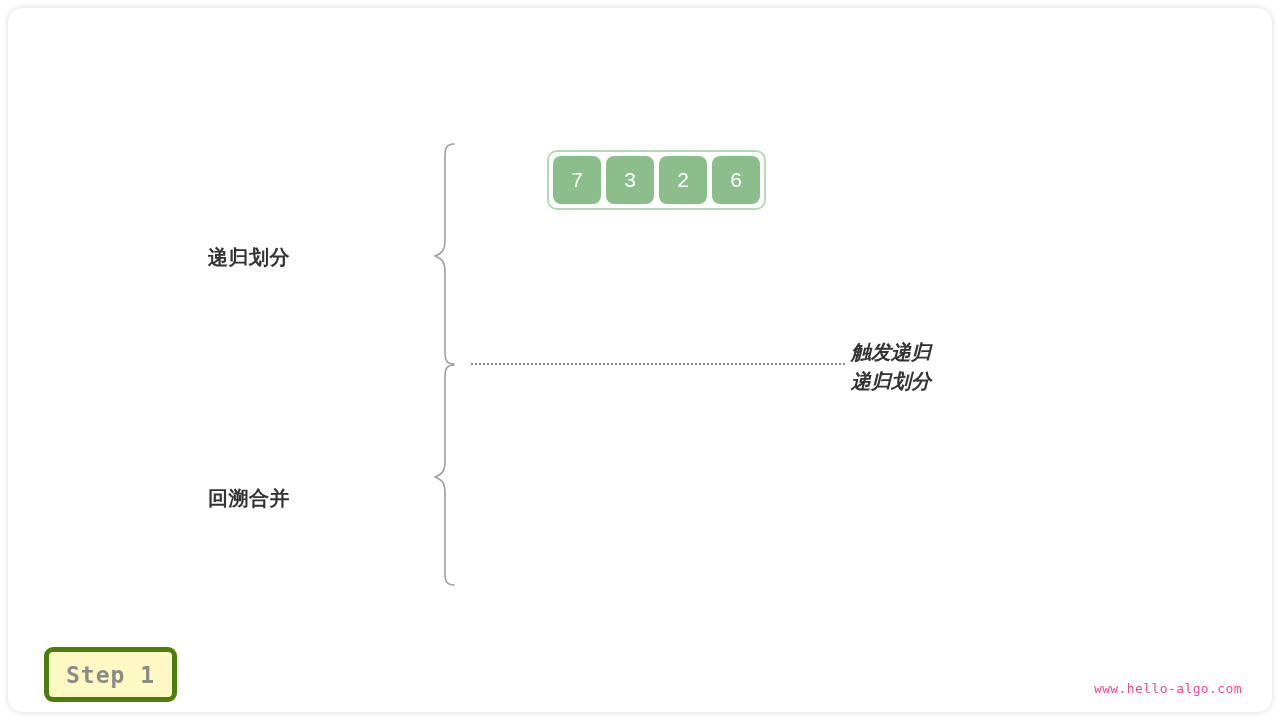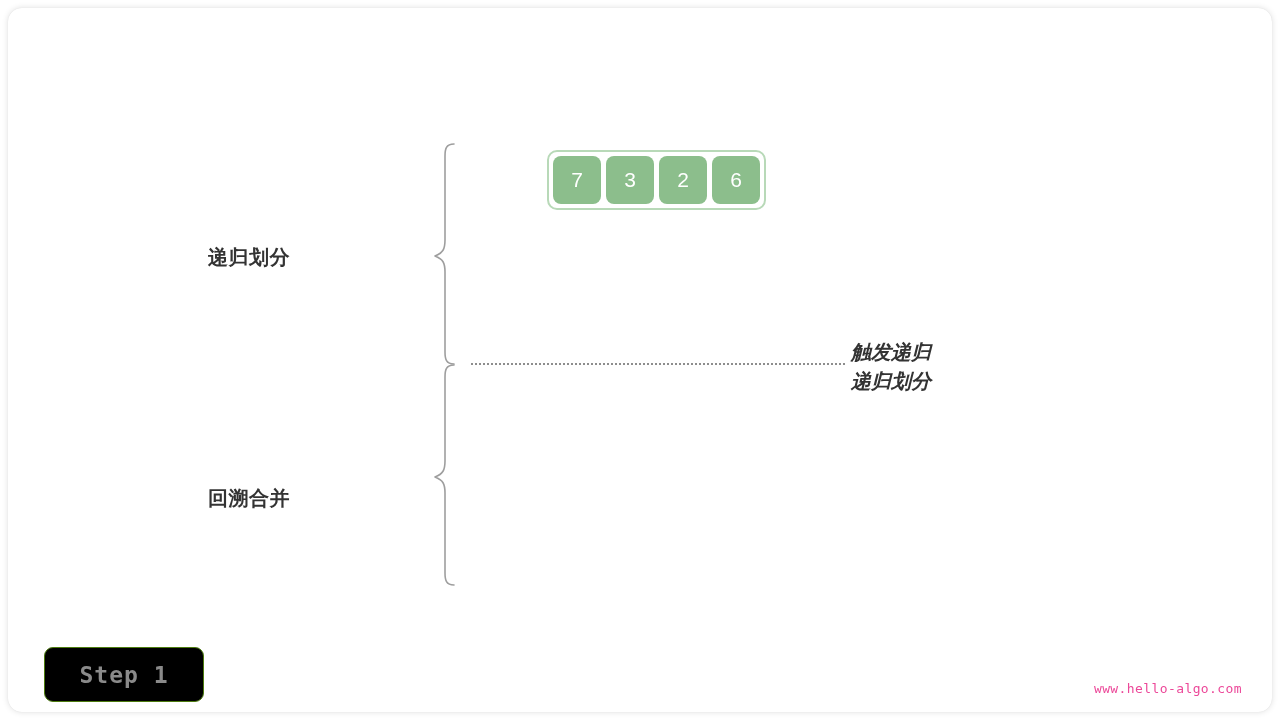--- a/index.html
+++ b/index.html
@@ -84,24 +84,24 @@
     display: flex;
     align-items: center;
     justify-content: center;
     font-family: "Liberation Sans", "DejaVu Sans", sans-serif;
   }
 
   
   #step-badge {
     left: 36px;
     top: 639px;
-    width: 160px;
+    width: 133px;
     height: 55px;
-    background: #000000;
-    border: 1px solid #4d7c0f;
+    background: #fef9c3;
+    border: 5px solid #4d7c0f;
     border-radius: 9px;
     display: flex;
     align-items: center;
     justify-content: center;
     box-sizing: border-box;
   }
   #step-badge-label {
     font-family: "DejaVu Sans Mono", "Liberation Mono", monospace;
     font-size: 23px;
     font-weight: bold;

